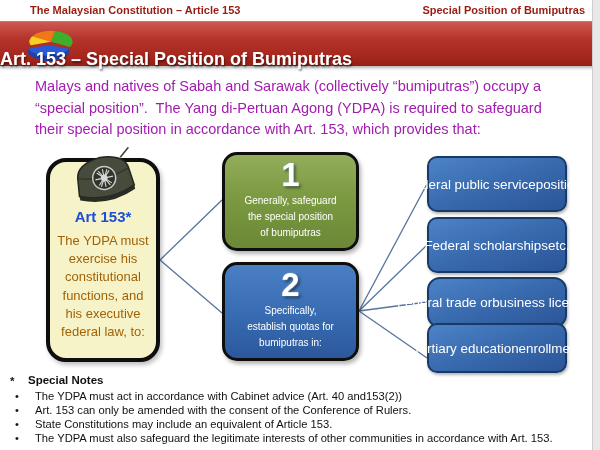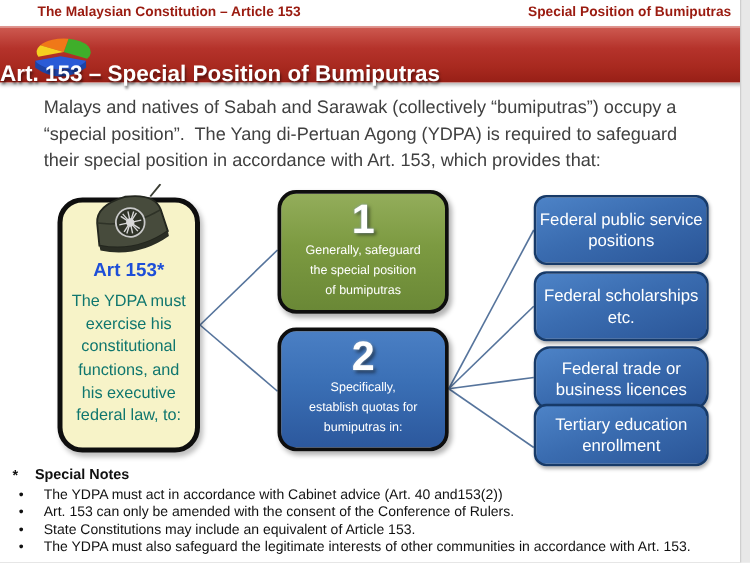--- a/index.html
+++ b/index.html
@@ -20,53 +20,53 @@
     border-top:1px solid #d4736c;
     box-shadow:0 2px 3px rgba(0,0,0,0.30);
   }
   .banner-title{
     position:absolute;top:7px;left:0;width:600px;text-align:left;
     font-size:18px;font-weight:bold;color:#ffffff;
     text-shadow:1px 2px 2px rgba(0,0,0,0.45);white-space:pre;margin-top:20px;
   }
   .banner-logo{position:absolute;left:16px;top:3px;}
   
-  .intro{position:absolute;top:76px;left:35px;color:#404040;font-size:14.5px;line-height:21.5px;}
+  .intro{position:absolute;top:76px;left:35px;color:#a21caf;font-size:14.5px;line-height:21.5px;}
   .intro div{white-space:pre;}
   
   .connectors{position:absolute;top:0;left:0;z-index:0;}
   
   .dbox{position:absolute;box-sizing:border-box;z-index:1;text-align:center;}
   
   .src{
     left:46px;top:158px;width:114px;height:204px;
     background:#f7f3c8;border:4px solid #0e0e0e;border-radius:20px;
     box-shadow:2px 3px 4px rgba(0,0,0,0.25);
   }
   .src-title{margin-top:46px;font-size:15px;font-weight:bold;color:#1d4ed8;}
-  .src-body{margin-top:7px;font-size:13px;line-height:18.2px;color:#0f766e;}
+  .src-body{margin-top:7px;font-size:13px;line-height:18.2px;color:#a16207;}
   .src-body div{white-space:pre;}
   .cap-icon{position:absolute;left:18px;top:-15px;z-index:2;}
   
   .duty{
     left:222px;width:137px;height:99px;
     border:3px solid #0e0e0e;border-radius:15px;color:#fff;
     box-shadow:2px 3px 4px rgba(0,0,0,0.30);
   }
   .duty1{top:152px;background:linear-gradient(180deg,#93ad5b 0%,#7c9a41 45%,#6a8836 100%);}
   .duty2{top:262px;background:linear-gradient(180deg,#4a7fc4 0%,#3a6fb5 45%,#2c589d 100%);}
   .duty-num{
     font-size:33px;line-height:37px;font-weight:bold;color:#ffffff;margin-top:1px;
     text-shadow:0 0 2px #8fa6be,2px 2px 3px rgba(0,0,0,0.5);
   }
   .duty-text{font-size:10px;line-height:16px;}
   .duty-text div{white-space:pre;}
   
   .quota{
-    left:427px;width:140px;display:flex;flex-direction:column;
+    left:427px;width:140px;display:flex;flex-direction:row;
     align-items:center;justify-content:center;
     background:linear-gradient(160deg,#4d83c7 0%,#3a6cb0 45%,#2a5597 100%);
     border:2px solid #173a68;border-radius:10px;color:#fff;
     font-size:13.4px;line-height:17px;
     box-shadow:1px 2px 3px rgba(0,0,0,0.30);
   }
   .quota div{white-space:pre;}
   .qa{top:156px;height:56px;}
   .qb{top:217px;height:56px;}
   .qc{top:277px;height:51px;border-radius:13px;}

